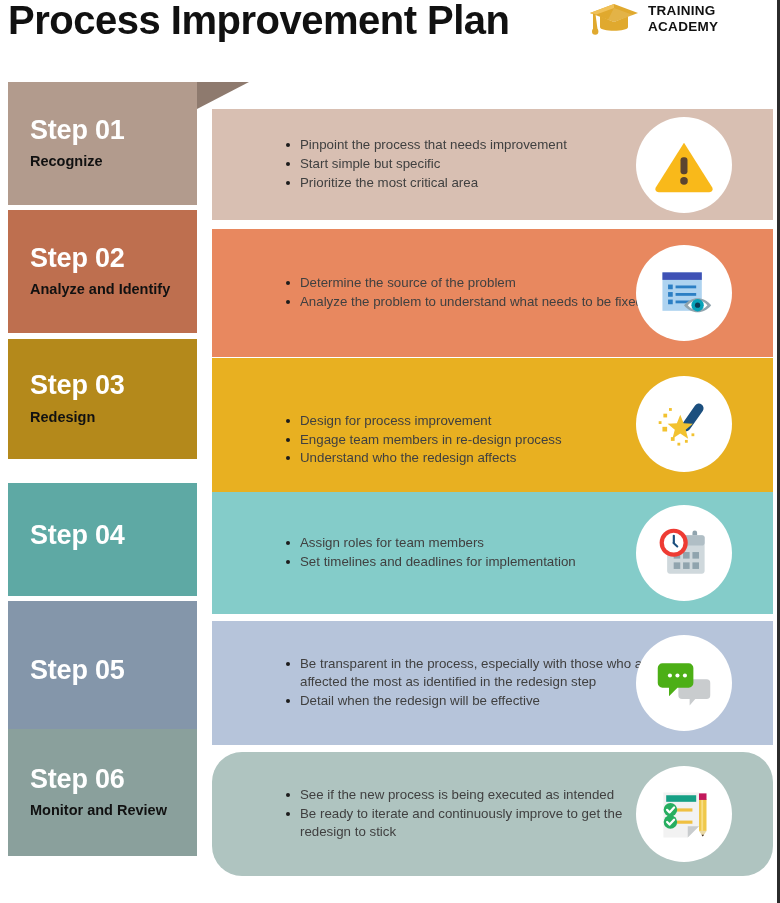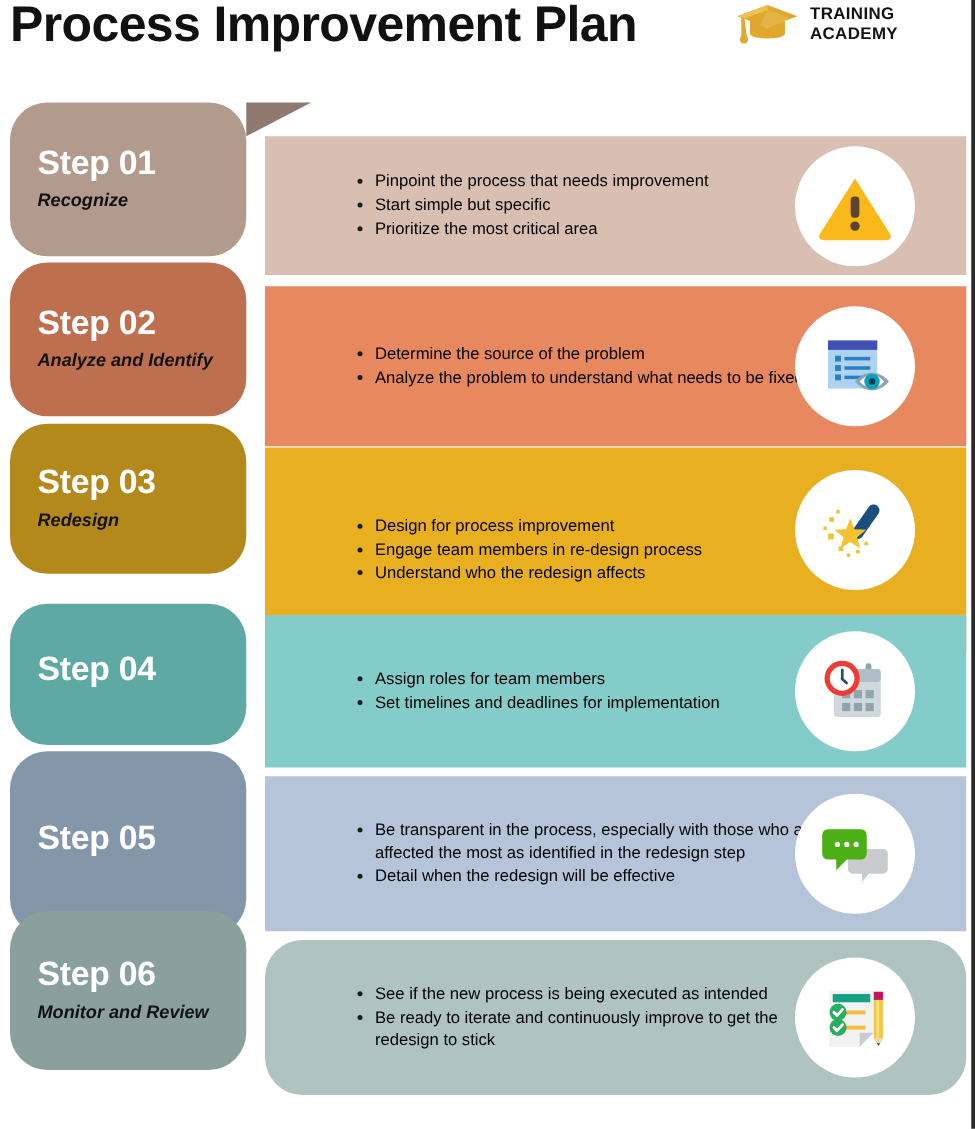--- a/index.html
+++ b/index.html
@@ -40,49 +40,48 @@
     left:212px;
     width:561px;
     box-sizing:border-box;
     padding:0 115px 0 58px;
     display:flex;align-items:center;
   }
   .bullets{margin:0;padding:0 0 0 16px;list-style:none;}
   .bullets li{
     position:relative;
     font-size:13.3px;
-    color:#000000;
+    color:#404040;
     line-height:1.33;
     margin:0 0 1px 0;
     padding-left:14px;
   }
   .bullets li:before{
     content:"";
     position:absolute;left:0;top:7px;
     width:4px;height:4px;border-radius:50%;
     background:#1c1c1c;
   }
 
   .step-tab{
     position:absolute;
     left:8px;
     width:189px;
     box-sizing:border-box;
     padding:0 0 0 22px;
-    display:flex;flex-direction:column;justify-content:center;border-radius:30px;
+    display:flex;flex-direction:column;justify-content:center;
   }
   .step-num{
     font-size:27px;font-weight:bold;color:#ffffff;
     letter-spacing:-0.2px;line-height:1.05;
     margin-bottom:9px;
   }
   .step-label{
     font-size:14.5px;font-weight:bold;color:#111111;
     line-height:1.22;
-    font-style:italic;
   }
 
   .fold{
     position:absolute;
     width:0;height:0;
     border-style:solid;
   }
 
   
   .icon-badge{

